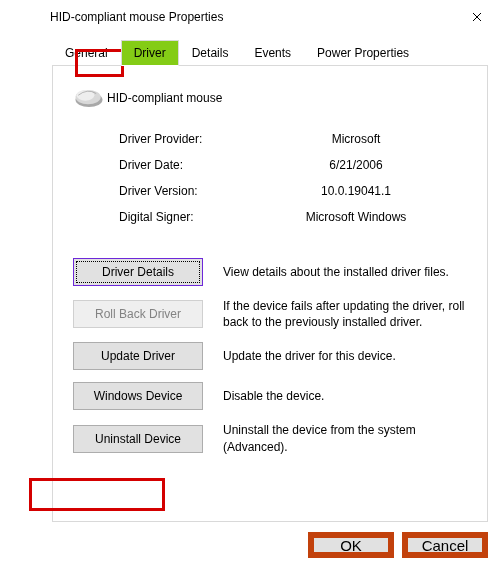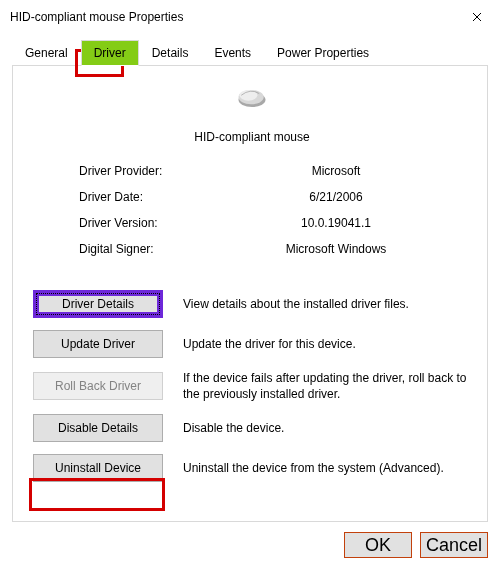--- a/index.html
+++ b/index.html
@@ -1,39 +1,39 @@
 <!DOCTYPE html>
 <html><head>
   <meta charset="utf-8">
   <style>
     * { box-sizing: border-box; font-family: 'Segoe UI', Tahoma, sans-serif; }
     body { margin: 0; background: #fff; width: 500px; height: 568px; overflow: hidden; }
-    .window { width: 500px; height: 568px; background: #fff; position: relative; }
+    .window { width: 500px; height: 568px; background: #fff; position: relative; padding-left: 40px; }
     .titlebar { height: 34px; display: flex; align-items: center; justify-content: space-between; padding: 0 0 0 10px; }
     .title { font-size: 12px; color: #000; }
     .close-btn { width: 46px; height: 30px; display: flex; align-items: center; justify-content: center; font-size: 14px; color: #000; cursor: default; }
     .content { padding: 4px 12px 0 12px; }
     .tabs { display: flex; align-items: flex-end; border-bottom: 1px solid #d9d9d9; position: relative; height: 28px; }
     .tab { padding: 5px 12px 5px 12px; font-size: 12px; color: #000; border: 1px solid transparent; border-bottom: none; position: relative; cursor: default; }
     .tab.active { border: 1px solid #d9d9d9; border-bottom: 1px solid #fff; background: #84cc16; margin-bottom: -1px; z-index: 2; }
     .tab-panel { border: 1px solid #d9d9d9; border-top: none; padding: 18px 14px 14px 14px; height: 456px; position: relative; }
-    .device-header { display: flex; align-items: center; gap: 18px; margin-bottom: 20px; padding-left: 4px; flex-direction: column; }
+    .device-header { display: flex; align-items: center; margin-bottom: 20px; padding-left: 4px; }
     .device-icon { width: 36px; height: 28px; }
     .device-name { font-size: 12px; }
     .info-grid { display: grid; grid-template-columns: 120px auto; row-gap: 12px; font-size: 12px; padding-left: 52px; margin-bottom: 34px; }
     .info-label { color: #000; }
     .info-value { color: #000; text-align: center; }
     .actions { display: flex; flex-direction: column; gap: 12px; padding-left: 6px; }
     .action-row { display: flex; align-items: center; gap: 20px; }
     .action-btn { width: 130px; height: 28px; border: 1px solid #adadad; background: #e1e1e1; font-size: 12px; cursor: default; display: flex; align-items: center; justify-content: center; }
-    .action-btn.focused { border: 6px solid #6d28d9; outline: 1px dotted #000; outline-offset: -4px; }
+    .action-btn.focused { border: 1px solid #6d28d9; outline: 1px dotted #000; outline-offset: -4px; }
     .action-btn.disabled { color: #838383; border: 1px solid #d0d0d0; background: #efefef; }
     .action-desc { font-size: 12px; flex: 1; line-height: 1.35; padding-right: 4px; }
     .footer { position: absolute; bottom: 10px; right: 12px; display: flex; gap: 8px; }
-    .footer-btn { width: 68px; height: 26px; border: 1px solid #c2410c; background: #e1e1e1; font-size: 18px; display: flex; align-items: center; justify-content: center; cursor: default; }
+    .footer-btn { width: 86px; height: 26px; border: 6px solid #c2410c; background: #e1e1e1; font-size: 15px; display: flex; align-items: center; justify-content: center; cursor: default; }
     .hl-red { border: 3px solid #d40000; position: absolute; pointer-events: none; }
     .hl-tab { left: 75px; top: 49px; width: 49px; height: 28px; }
     .hl-uninstall { left: 29px; top: 478px; width: 136px; height: 33px; }
   </style>
 </head>
 <body>
 
 <div class="window">
   <div class="titlebar">
     <span class="title">HID-compliant mouse Properties</span>
@@ -74,29 +74,29 @@
         <span class="info-label">Digital Signer:</span>
         <span class="info-value">Microsoft Windows</span>
       </div>
 
       <div class="actions">
         <div class="action-row">
           <div class="action-btn focused">Driver Details</div>
           <div class="action-desc">View details about the installed driver files.</div>
         </div>
         <div class="action-row">
+          <div class="action-btn disabled">Roll Back Driver</div>
+          <div class="action-desc">If the device fails after updating the driver, roll back to the previously installed driver.</div>
+        </div>
+        <div class="action-row">
           <div class="action-btn">Update Driver</div>
           <div class="action-desc">Update the driver for this device.</div>
         </div>
         <div class="action-row">
-          <div class="action-btn disabled">Roll Back Driver</div>
-          <div class="action-desc">If the device fails after updating the driver, roll back to the previously installed driver.</div>
-        </div>
-        <div class="action-row">
-          <div class="action-btn">Disable Details</div>
+          <div class="action-btn">Windows Device</div>
           <div class="action-desc">Disable the device.</div>
         </div>
         <div class="action-row">
           <div class="action-btn">Uninstall Device</div>
           <div class="action-desc">Uninstall the device from the system (Advanced).</div>
         </div>
       </div>
     </div>
   </div>
 

